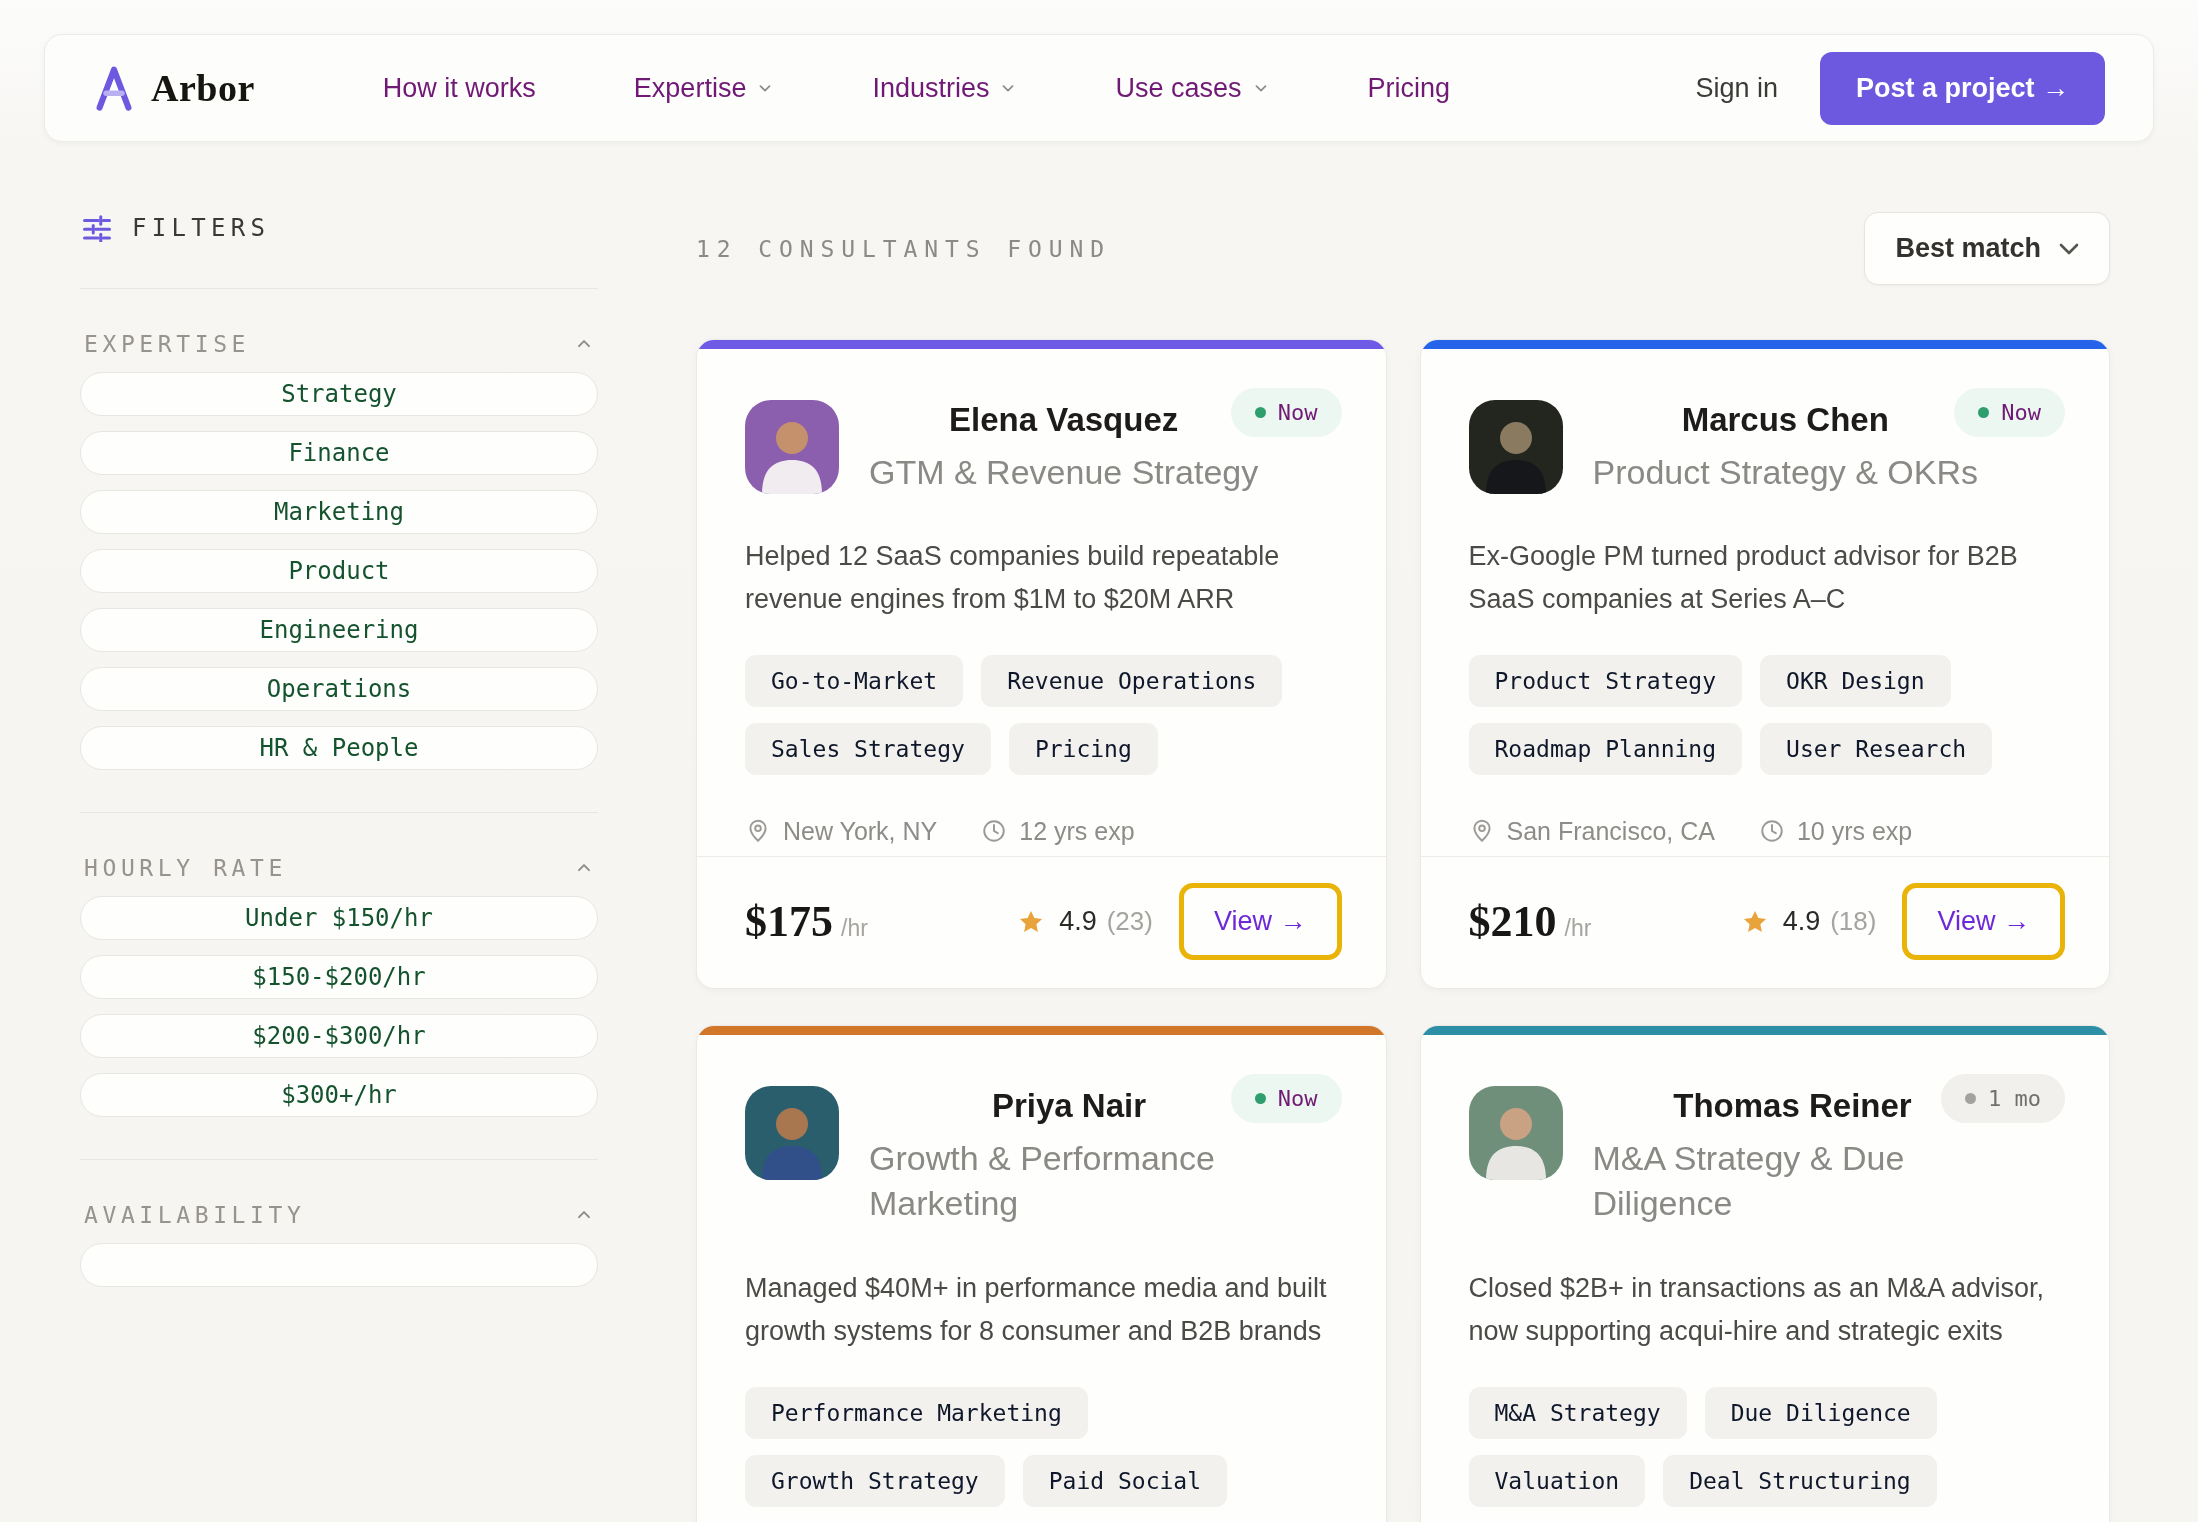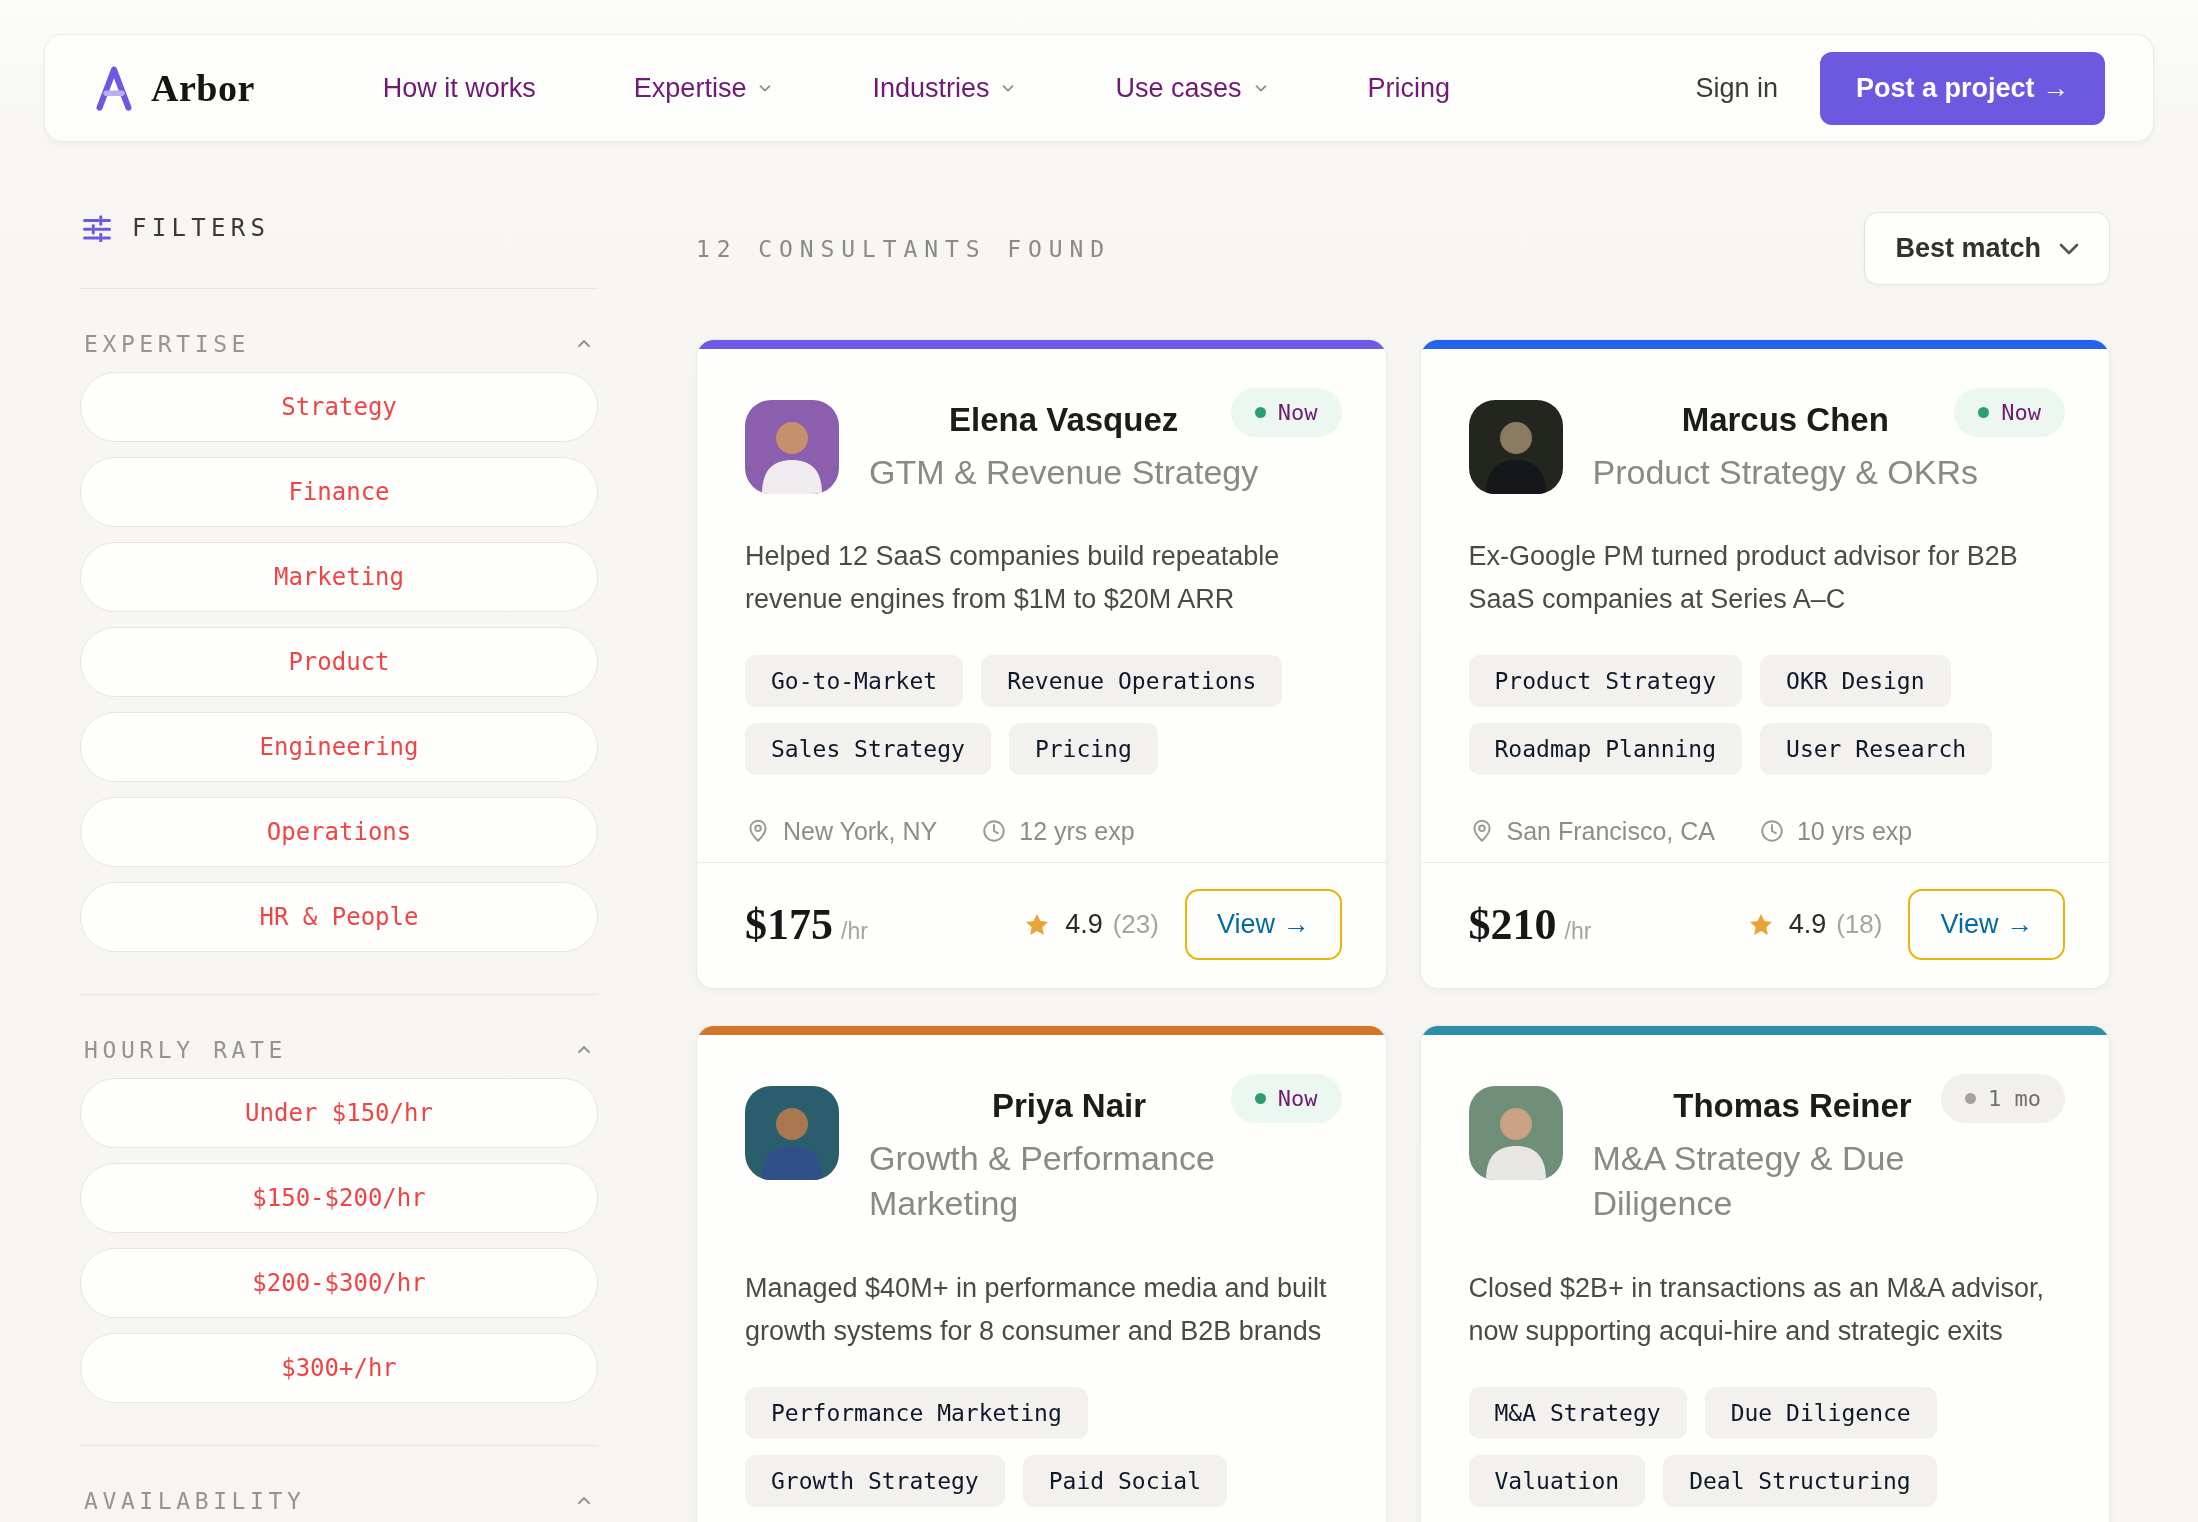--- a/index.html
+++ b/index.html
@@ -32,22 +32,22 @@
   
   .mono{font-family:"DejaVu Sans Mono","Liberation Mono",monospace;}
   .filters-head{display:flex;gap:20px;padding:2px 2px 46px 2px;border-bottom:1px solid #e8e6e1;}
   .filters-title{font-size:24px;letter-spacing:.22em;color:#3a3936;}
   .f-section{border-bottom:1px solid #e8e6e1;padding:42px 0 42px 0;}
   .f-section:last-child{border-bottom:none;}
   .f-section-head{display:flex;align-items:center;justify-content:space-between;padding:0 4px;cursor:pointer;}
   .f-section-label{font-size:23px;letter-spacing:.2em;color:#97948e;}
   .f-pill{
     display:flex;align-items:center;justify-content:center;
-    height:70px;margin-top:15px;background:#fefefd;border:1px solid #e8e6e1;
-    border-radius:999px;font-size:24px;color:#ef4444;cursor:pointer;box-sizing:border-box;
+    height:44px;margin-top:15px;background:#fefefd;border:1px solid #e8e6e1;
+    border-radius:999px;font-size:24px;color:#14532d;cursor:pointer;box-sizing:border-box;
   }
   .f-pill:first-of-type{margin-top:30px;}
   
   .results-row{display:flex;align-items:center;justify-content:space-between;}
   .results-count{font-size:23px;letter-spacing:.3em;color:#8b8a86;}
   .sort-pill{
     display:flex;align-items:center;gap:18px;background:#fefefd;border:1px solid #e6e4e0;
     border-radius:14px;padding:20px 30px;cursor:pointer;box-shadow:0 1px 3px rgba(40,35,25,.04);
   }
   .sort-label{font-size:27px;font-weight:bold;color:#33322f;}
@@ -80,22 +80,22 @@
   .c-footer{
     margin:40px -48px 0 -48px;margin-top:auto;border-top:1px solid #edebe7;
     padding:26px 44px 28px 48px;display:flex;align-items:center;
   }
   .price{font-family:"Liberation Serif",serif;font-weight:bold;font-size:44px;color:#181715;}
   .price-unit{font-size:23px;color:#a5a4a0;margin-left:8px;}
   .rating{margin-left:auto;display:flex;align-items:center;gap:10px;}
   .rating-val{font-size:27px;font-weight:normal;color:#2b2a27;margin-left:4px;}
   .rating-count{font-size:26px;color:#a5a4a0;}
   .view-btn{
-    margin-left:26px;background:#fefefd;border:2px solid #eab308;border-radius:14px;
-    padding:18px 30px;font-size:27px;color:#0369a1;cursor:pointer;white-space:nowrap;
+    margin-left:26px;background:#fefefd;border:5px solid #eab308;border-radius:14px;
+    padding:18px 30px;font-size:27px;color:#6d28d9;cursor:pointer;white-space:nowrap;
   }
   .icon{display:inline-flex;align-items:center;justify-content:center;line-height:0;}
 </style>
 </head>
 <body>
 
 <div class="canvas">
 
   <div class="nav">
     <div class="brand">

